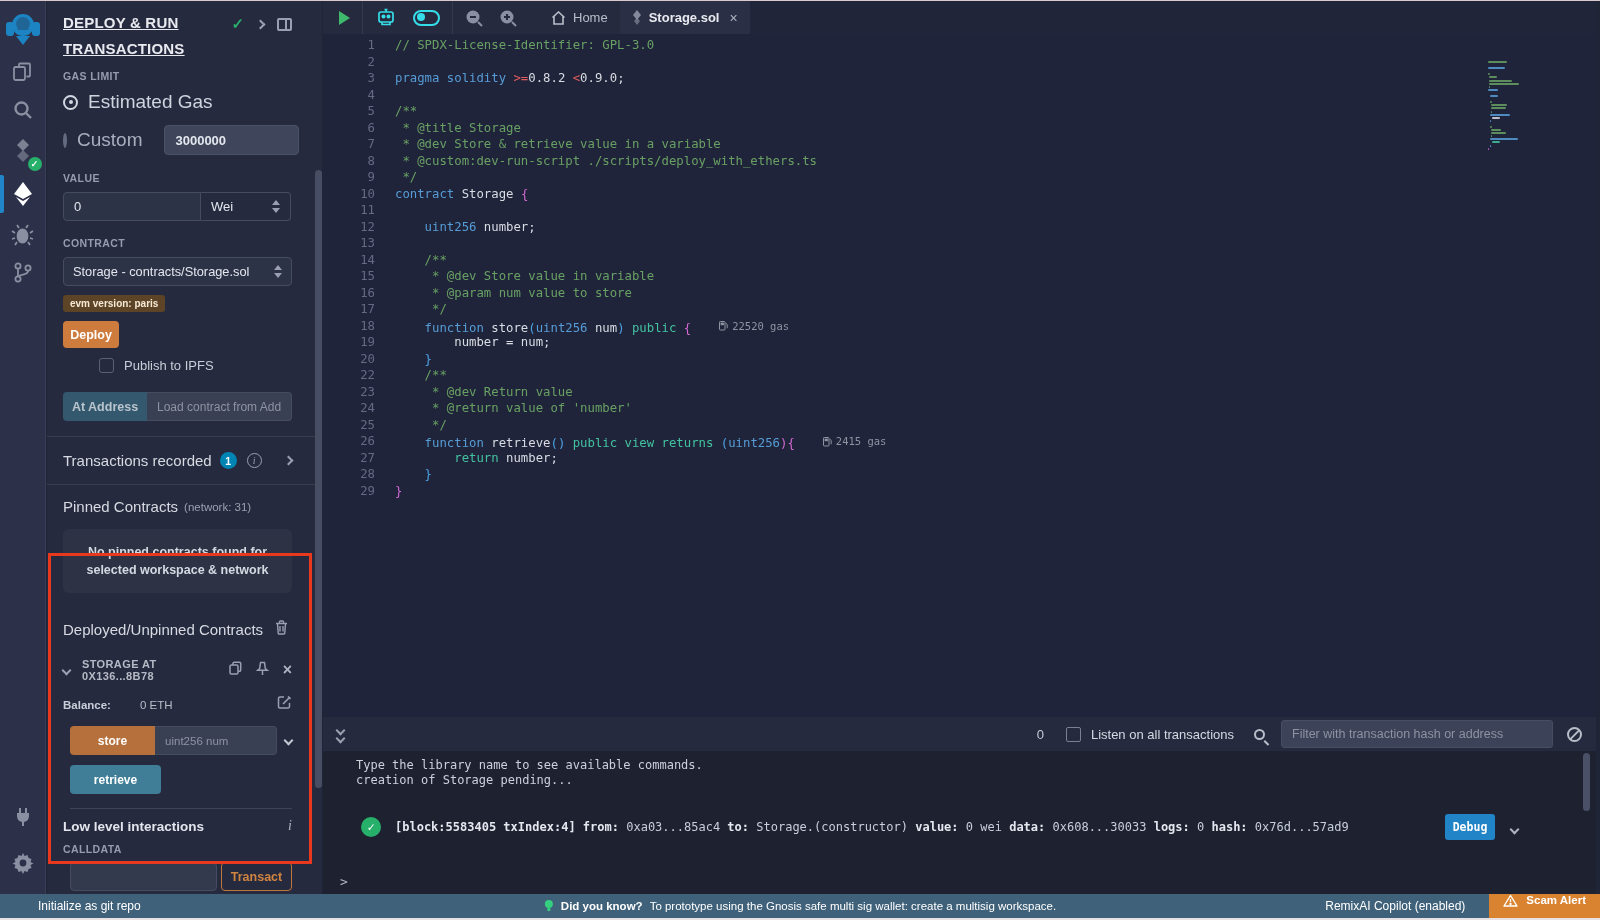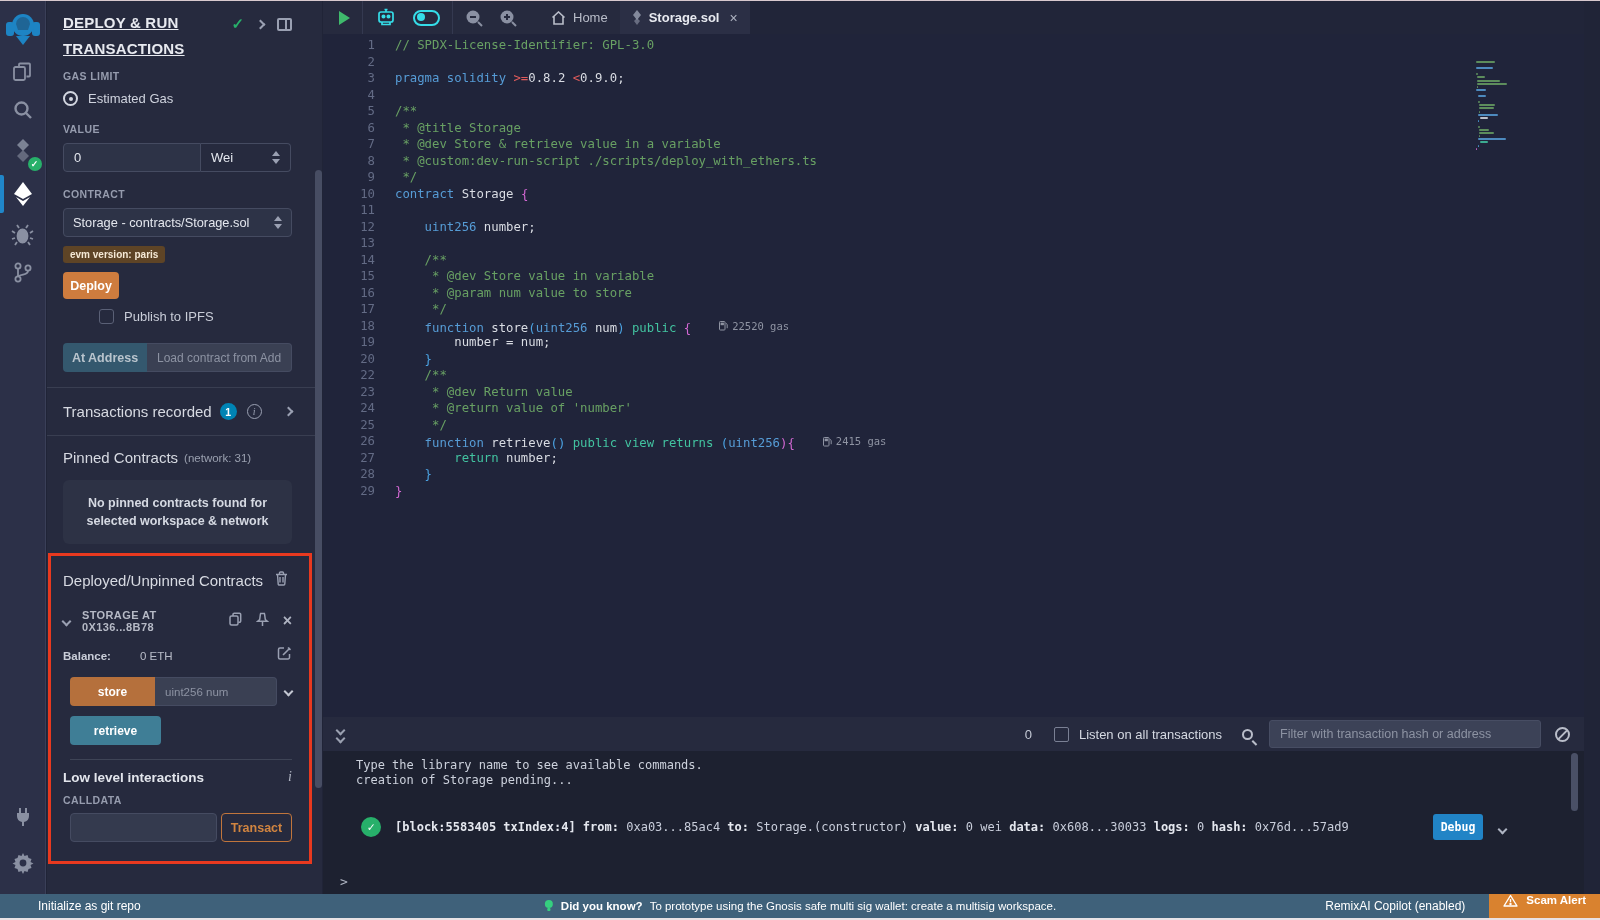--- a/index.html
+++ b/index.html
@@ -28,21 +28,21 @@
   .chev-right { transform:rotate(-45deg); }
   .chev-down { transform:rotate(45deg); }
   .split-icon { width:15px; height:13px; border:2px solid #9aa0b2; border-radius:2px; position:relative; }
   .split-icon::after { content:""; position:absolute; left:6px; top:0; bottom:0; width:2px; background:#9aa0b2; }
 
   .lbl { color:#969cae; font-size:10.5px; font-weight:bold; letter-spacing:.4px; }
   .radio-row { display:flex; align-items:center; margin-top:9px; }
   .radio { width:15px; height:15px; border-radius:50%; border:2px solid #646a80; margin-right:10px; position:relative; }
   .radio.sel { border-color:#d2d6e0; }
   .radio.sel::after { content:""; position:absolute; left:3.5px; top:3.5px; width:4px; height:4px; border-radius:50%; background:#d2d6e0; }
-  .radio-label { color:#cfd3de; font-size:13px; }
+  .radio-label { color:#cfd3de; font-size:19px; }
   .radio-label.dim { color:#a8aebd; }
   .inp { background:#3f455a; border:1px solid #4a5066; border-radius:4px; color:#e4e7ee; font-size:13px; font-family:"Liberation Sans",sans-serif; padding:0 10px; outline:none; }
   .inp::placeholder { color:#8d93a3; }
   .custom-gas-input { width:135px; height:30px; margin-left:22px; font-weight:bold; }
 
   .value-row { display:flex; margin-top:8px; }
   .value-input { width:138px; height:29px; background:#2d3347; border:1px solid #454b61; border-radius:4px 0 0 4px; }
   .unit-box { width:90px; height:29px; border:1px solid #454b61; border-left:none; border-radius:0 4px 4px 0; display:flex; align-items:center; padding:0 10px; color:#e4e7ee; font-size:13px; }
   .stepper { margin-left:auto; display:flex; flex-direction:column; gap:3px; }
   .tri-up { width:0; height:0; border-left:4px solid transparent; border-right:4px solid transparent; border-bottom:5px solid #9aa0b2; }
@@ -84,21 +84,21 @@
   .lowlevel-title { color:#e2e5ec; font-size:13.5px; font-weight:bold; }
   .i-italic { margin-left:auto; color:#aeb3c1; font-family:"Liberation Serif",serif; font-style:italic; font-size:14px; }
   .calldata-lbl { margin-top:9px; }
   .calldata-row { display:flex; align-items:center; margin-top:7px; margin-left:7px; }
   .calldata-input { width:147px; height:29px; background:#343a4e; border:1px solid #454b61; border-radius:4px; }
   .transact-btn { margin-left:4px; width:73px; height:29px; background:transparent; border:1px solid #c0753c; color:#d08440; font-size:12.5px; font-weight:bold; }
 
   .highlight-rect { position:absolute; left:48px; top:553px; width:264px; height:311px; border:3px solid #e8391f; z-index:50; pointer-events:none; }
 
   
-  .main { position:absolute; left:323px; top:1px; right:16px; height:893px; background:#20243a; }
+  .main { position:absolute; left:323px; top:1px; right:4px; height:893px; background:#20243a; }
   .tabbar { height:33px; background:#262a3e; display:flex; align-items:stretch; }
   .tb-item { display:flex; align-items:center; justify-content:center; height:100%; padding:0 8px; }
   .play-tri { width:0; height:0; border-top:7px solid transparent; border-bottom:7px solid transparent; border-left:11px solid #3fba6c; margin-left:8px; }
   .tb-sep { width:1px; height:33px; background:#343950; margin:0 4px; }
   .toggle { width:27px; height:16px; border:2.5px solid #35dde8; border-radius:9px; position:relative; }
   .toggle::after { content:""; position:absolute; left:1.5px; top:1.5px; width:8px; height:8px; border-radius:50%; background:#35dde8; }
   .home-tab { display:flex; align-items:center; gap:7px; color:#b9bdc9; font-size:13px; padding:0 12px; }
   .tab { display:flex; align-items:center; gap:7px; background:#2b2f45; padding:0 12px; color:#e8eaf0; font-size:13px; font-weight:bold; }
   .tab-x { color:#aeb3c1; font-size:14px; font-weight:normal; margin-left:3px; }
   .tabbar-rest { flex:1; background:#212539; }
@@ -223,20 +223,25 @@
         <span class="check-green">✓</span>
         <span class="chev chev-right"></span>
         <span class="split-icon"></span>
       </div>
     </div>
 
     <div class="lbl" style="margin-top:8px;">GAS LIMIT</div>
     <div class="radio-row">
       <span class="radio sel"></span>
       <span class="radio-label">Estimated Gas</span>
+    </div>
+    <div class="radio-row" style="margin-top:12px;">
+      <span class="radio"></span>
+      <span class="radio-label dim">Custom</span>
+      <input class="inp custom-gas-input" value="3000000" style="">
     </div>
 
     <div class="lbl" style="margin-top:17px;">VALUE</div>
     <div class="value-row">
       <input class="inp value-input" value="0" style="">
       <div class="unit-box">
         <span>Wei</span>
         <span class="stepper">
             <span class="tri-up"></span>
             <span class="tri-down"></span>

